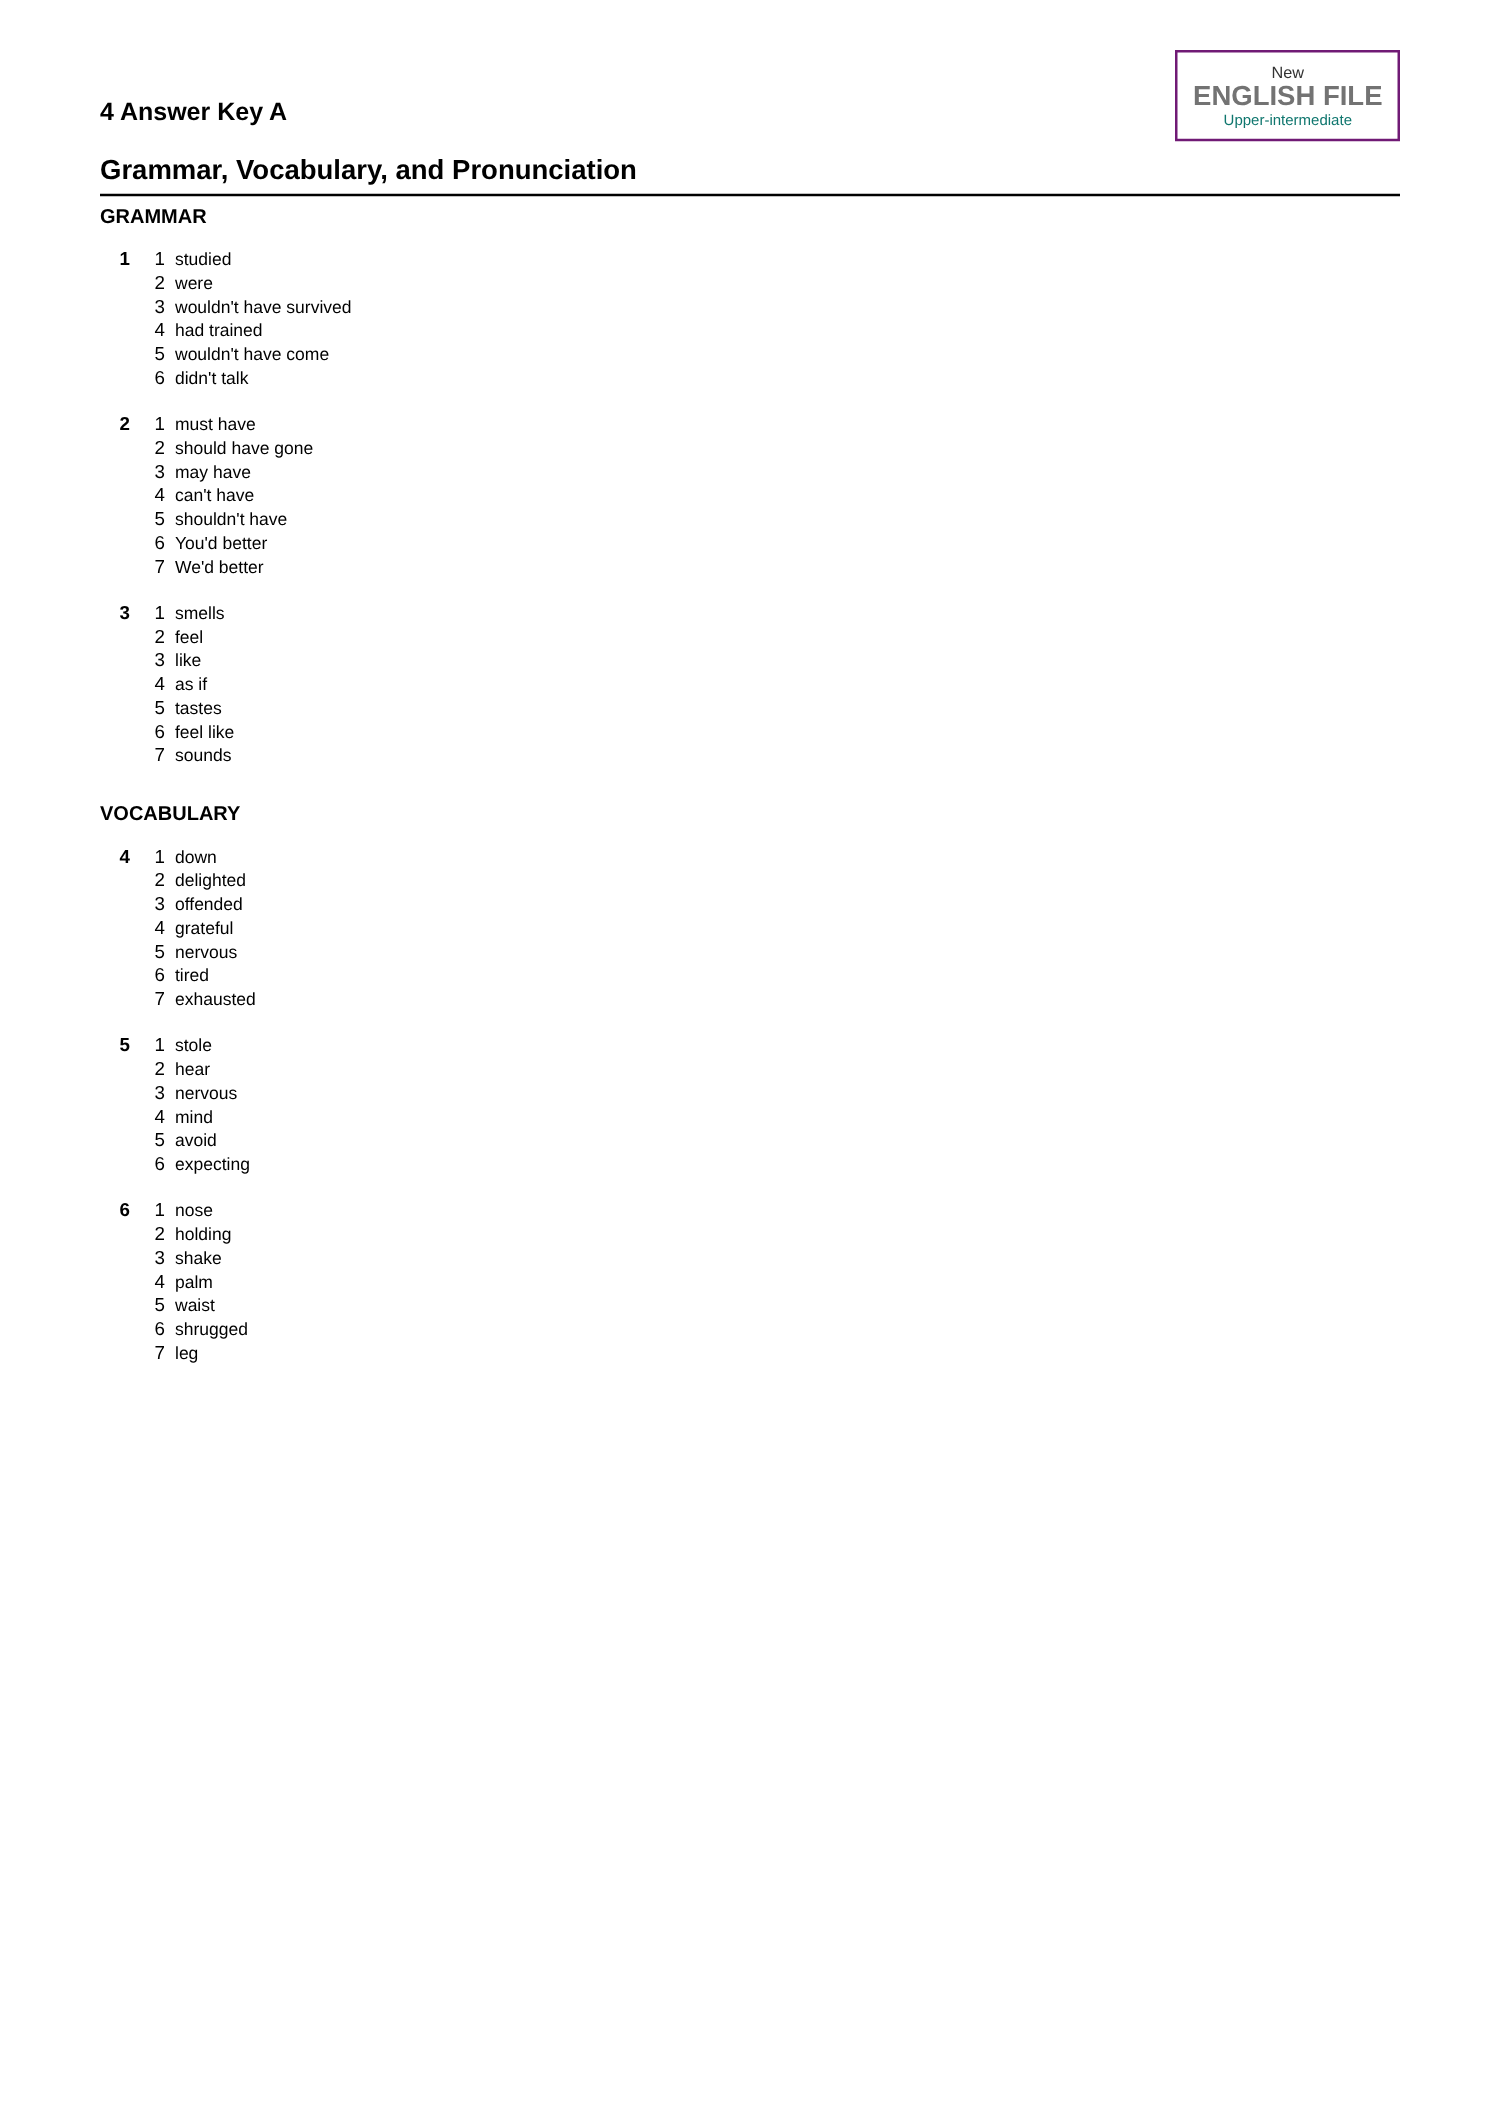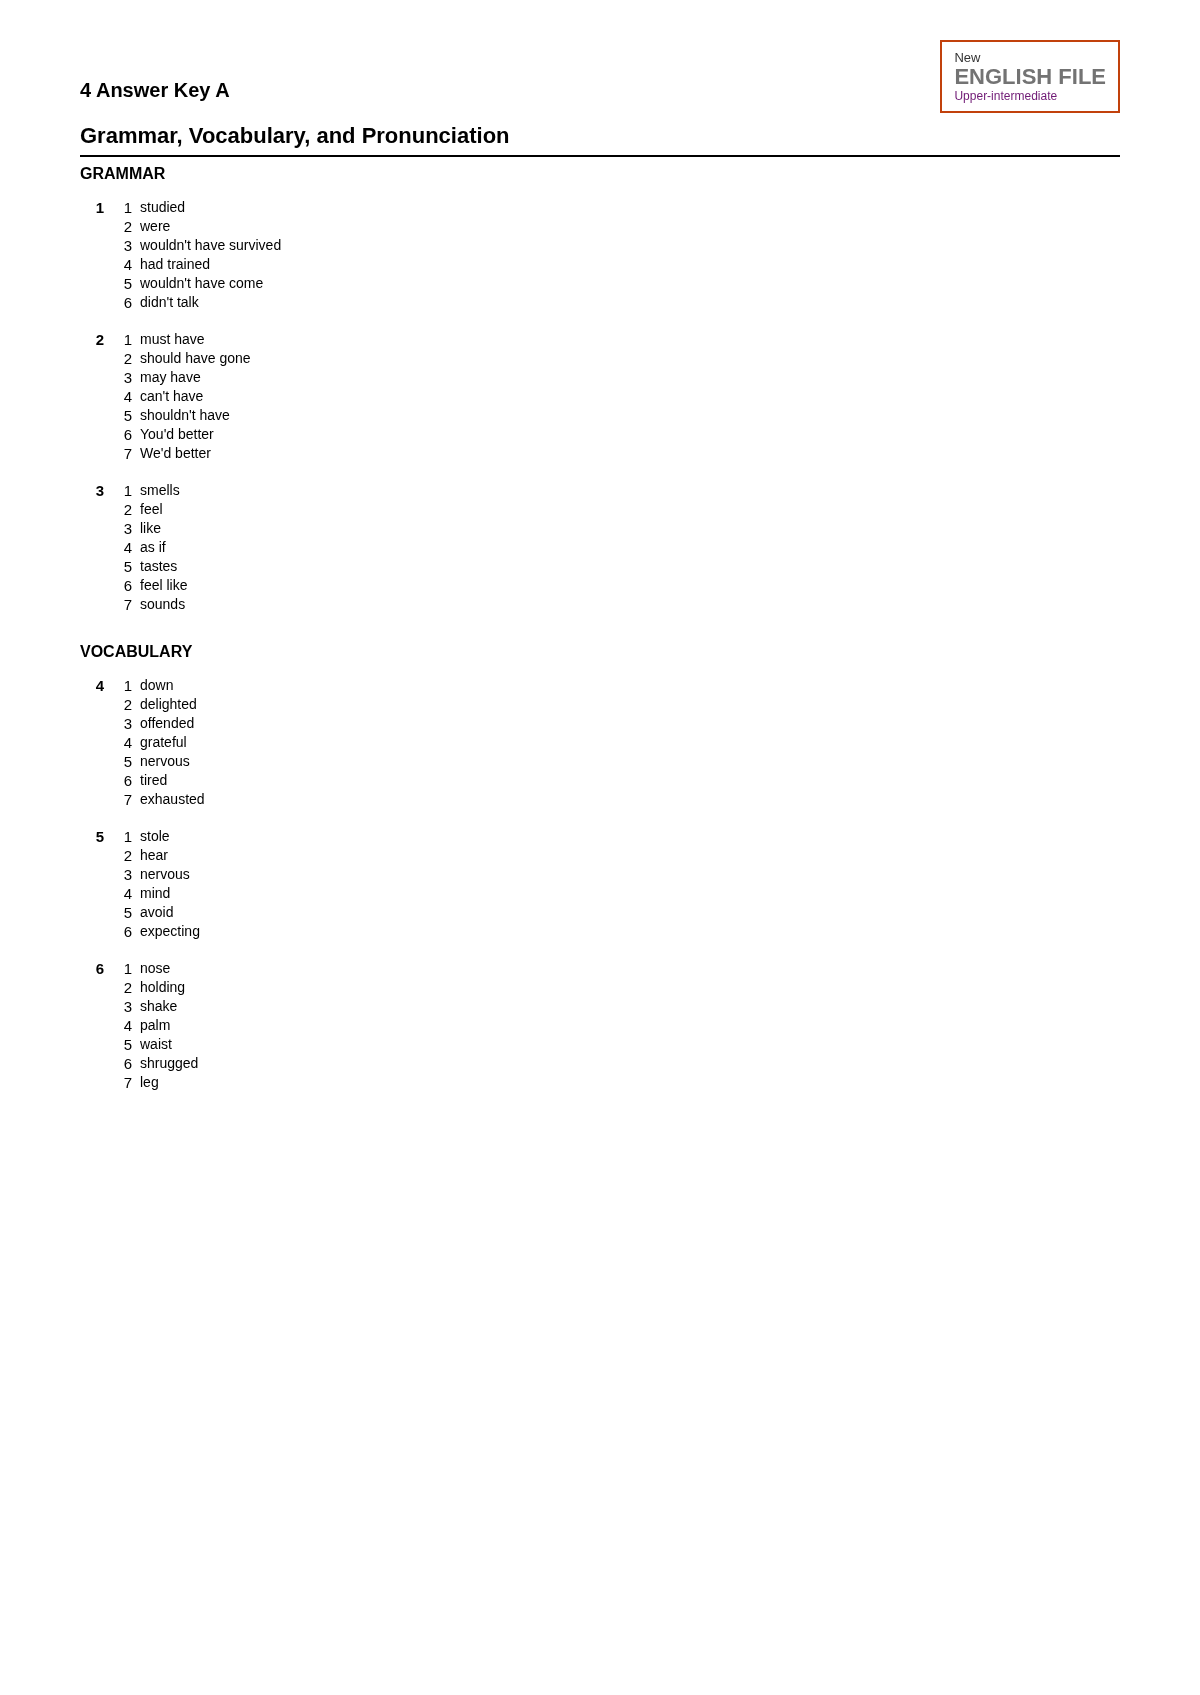--- a/index.html
+++ b/index.html
@@ -26,41 +26,42 @@
       margin-bottom: 10px;
     }
 
     .answer-key-title {
       font-size: 20px;
       font-weight: bold;
       margin-top: 39px;
     }
 
     .logo-box {
-      border: 2px solid #c2410c;
+      border: 2px solid #701a75;
       padding: 8px 12px;
+      text-align: center;
       min-width: 160px;
     }
 
     .logo-new {
       font-size: 13px;
       font-weight: normal;
       color: #333;
     }
 
     .logo-title {
       font-size: 22px;
       font-weight: bold;
       color: #737373;
       line-height: 1.1;
     }
 
     .logo-subtitle {
       font-size: 12px;
-      color: #701a75;
+      color: #0f766e;
     }
 
     .main-title {
       font-size: 22px;
       font-weight: bold;
       border-bottom: 2px solid #000;
       padding-bottom: 6px;
     }
 
     .section-heading {

